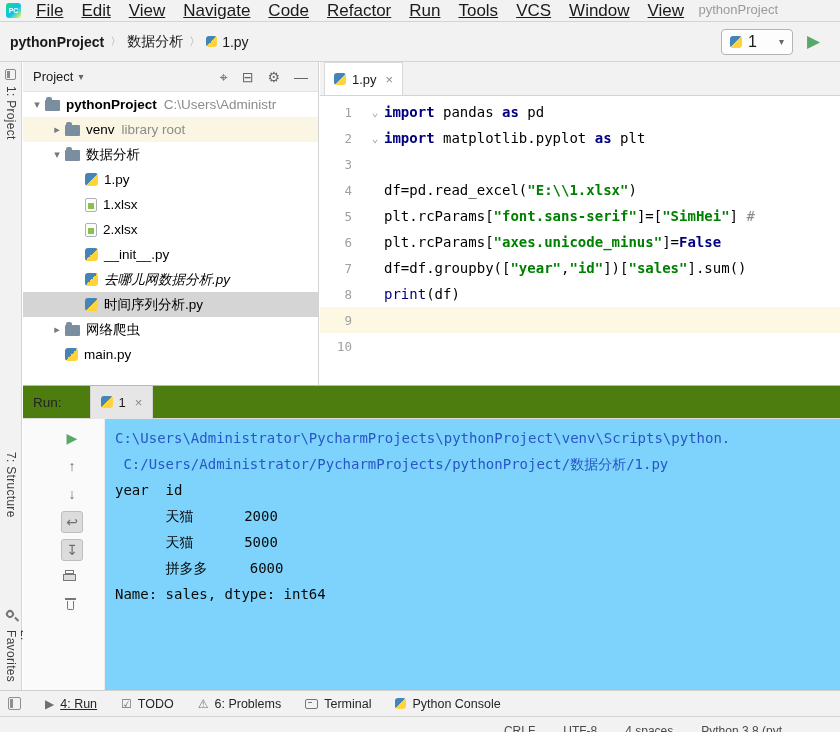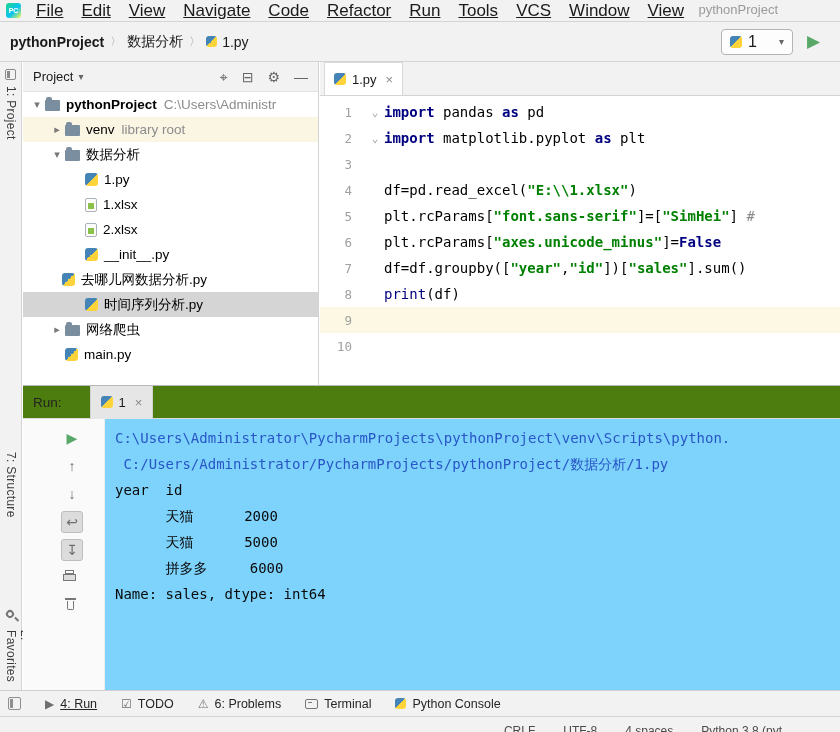--- a/index.html
+++ b/index.html
@@ -232,21 +232,21 @@
         <div class="tree-row" style="padding-left: 46px;">
           <span class="tree-arrow"></span>
           <span class="icon-xlsx"></span>
           <span class="tree-label">2.xlsx</span>
         </div>
         <div class="tree-row" style="padding-left: 46px;">
           <span class="tree-arrow"></span>
           <span class="icon-python"></span>
           <span class="tree-label">__init__.py</span>
         </div>
-        <div class="tree-row" style="padding-left: 23px;">
+        <div class="tree-row" style="padding-left: 46px; font-style: italic;">
           <span class="tree-arrow"></span>
           <span class="icon-python"></span>
           <span class="tree-label">去哪儿网数据分析.py</span>
         </div>
         <div class="tree-row selected" style="padding-left: 46px;">
           <span class="tree-arrow"></span>
           <span class="icon-python"></span>
           <span class="tree-label">时间序列分析.py</span>
         </div>
         <div class="tree-row" style="padding-left: 26px;">

